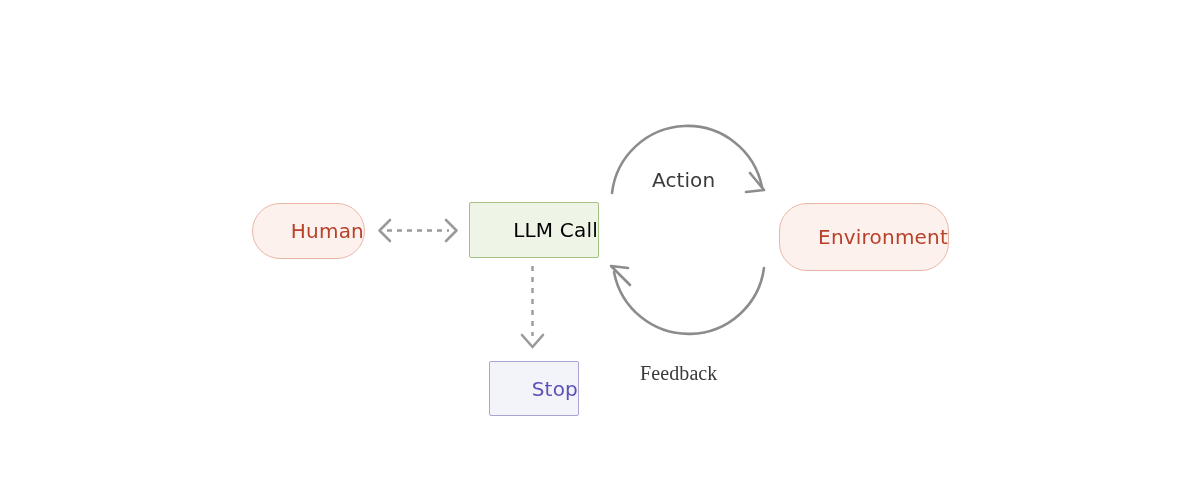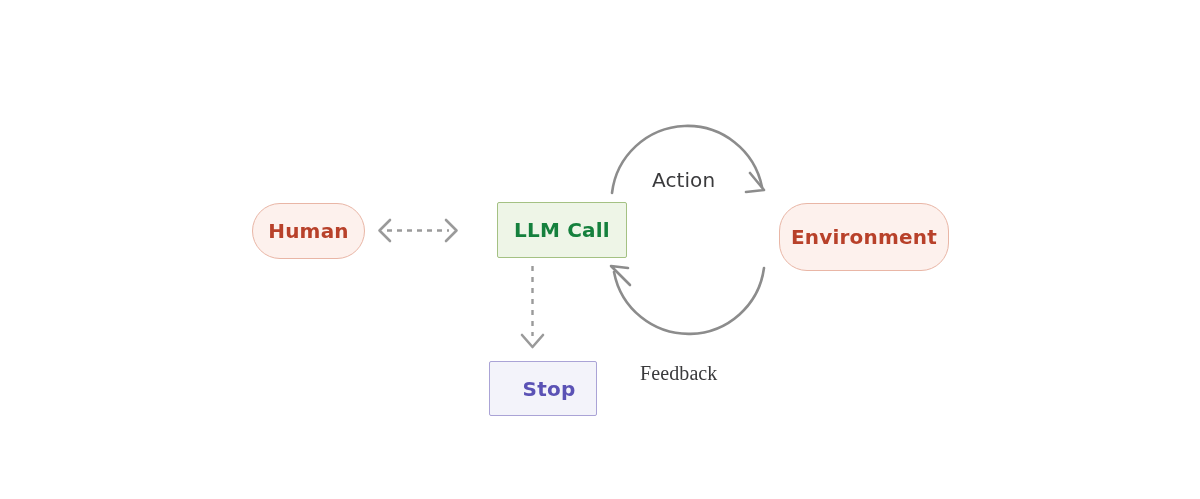--- a/index.html
+++ b/index.html
@@ -28,23 +28,23 @@
     top: 0;
     width: 1200px;
     height: 499px;
   }
 
   .node {
     position: absolute;
     box-sizing: border-box;
     display: flex;
     align-items: center;
-    justify-content: center;
+    justify-content: flex-end;
     text-align: center;
-    font-weight: bold;
+    font-weight: normal;
     letter-spacing: 0.2px;
     white-space: nowrap;
   }
 
   
   #node-human {
     left: 252px;
     top: 203px;
     width: 113px;
     height: 56px;
@@ -57,43 +57,42 @@
 
   
   #node-llm-call {
     left: 469px;
     top: 202px;
     width: 130px;
     height: 56px;
     border-radius: 2px;
     background: #eef5e7;
     border: 1.6px solid #a4c183;
-    color: #15803d;
+    color: #000000;
     font-size: 20px;
-    margin-left: 28px;
   }
 
   
   #node-environment {
     left: 779px;
     top: 203px;
     width: 170px;
     height: 68px;
     border-radius: 28px;
     background: #fdf1ed;
     border: 1.6px solid #e9b6a6;
     color: #b8412a;
     font-size: 20px;
   }
 
   
   #node-stop {
     left: 489px;
     top: 361px;
-    width: 108px;
+    width: 90px;
     height: 55px;
     border-radius: 2px;
     background: #f3f3fa;
     border: 1.6px solid #aaa3d6;
     color: #5b52b5;
     font-size: 20px;
     padding-left: 12px;
   }
 
   .edge-label {

